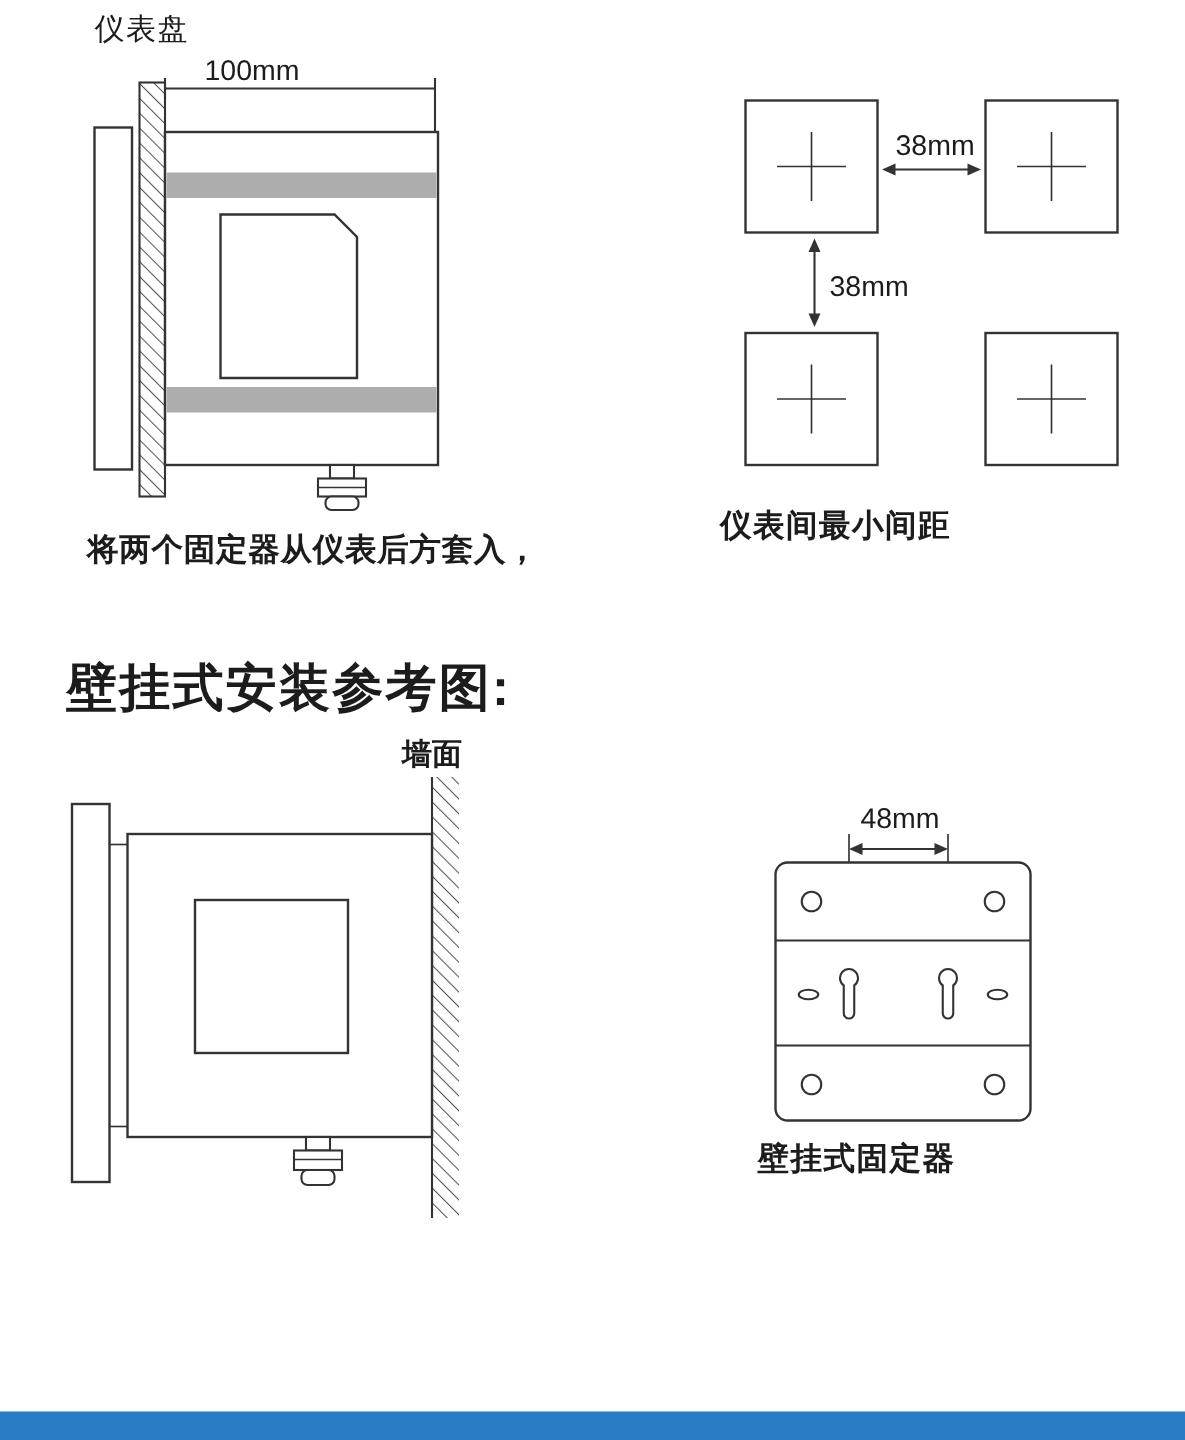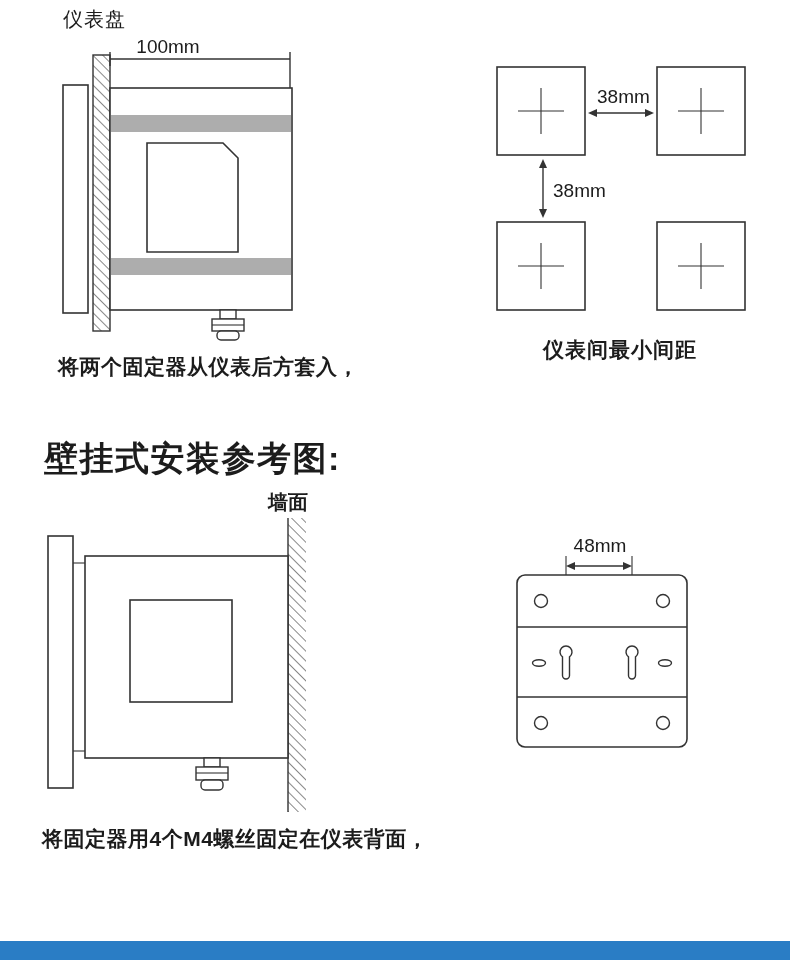--- a/index.html
+++ b/index.html
@@ -5,21 +5,21 @@
   * { box-sizing: border-box; margin: 0; padding: 0; }
   html, body { background: #ffffff; }
   body {
     width: 790px; height: 960px; position: relative;
     font-family: "Liberation Sans", "DejaVu Sans", sans-serif;
     color: #1c1c1c; overflow: hidden;
   }
   .abs { position: absolute; }
   .small-label { font-size: 20px; font-weight: 400; letter-spacing: 1px; }
   .note-line { font-size: 21px; font-weight: 700; line-height: 31px; letter-spacing: 0.5px; white-space: nowrap; }
-  .caption { font-size: 21px; font-weight: 700; text-align: center; letter-spacing: 1px; }
+  .caption { font-size: 21px; font-weight: 700; text-align: left; letter-spacing: 1px; }
   .heading { font-size: 34px; font-weight: 700; letter-spacing: 1.5px; white-space: nowrap; }
   svg { overflow: visible; display: block; }
   svg text { font-family: "Liberation Sans", "DejaVu Sans", sans-serif; fill: #1c1c1c; }
   .ln   { stroke: #333333; stroke-width: 1.4; fill: none; }
   .lnth { stroke: #333333; stroke-width: 1.1; fill: none; }
   .shape { stroke: #333333; stroke-width: 1.6; fill: #ffffff; }
   .hole  { stroke: #333333; stroke-width: 1.4; fill: #ffffff; }
   .arrhead { fill: #333333; stroke: none; }
   .dimtext { font-size: 19px; font-weight: 400; }
   .walltext { font-size: 20px; font-weight: 700; }
@@ -158,20 +158,20 @@
     <circle class="hole" cx="36" cy="195" r="6.5"></circle>
     <circle class="hole" cx="158" cy="195" r="6.5"></circle>
 
     <path class="hole" d="M 57.5 128.9 L 57.5 147.5 A 3.5 3.5 0 0 0 64.5 147.5 L 64.5 128.9 A 6 6 0 1 0 57.5 128.9 Z"></path>
     <path class="hole" d="M 123.5 128.9 L 123.5 147.5 A 3.5 3.5 0 0 0 130.5 147.5 L 130.5 128.9 A 6 6 0 1 0 123.5 128.9 Z"></path>
 
     <ellipse class="hole" cx="34" cy="135" rx="6.5" ry="3.2"></ellipse>
     <ellipse class="hole" cx="160" cy="135" rx="6.5" ry="3.2"></ellipse>
   </svg>
 
+  <div class="abs caption" style="left:505px;top:758px;width:200px;">壁挂式固定器</div>
 
   <div class="abs" style="left:42px;top:823px;">
-    <div class="note-line">将固定器用4个M4螺丝固定在仪表背面，</div>
   </div>
 
   <div class="footer-bar" style="background:#2a7dc5;"></div>
 
 </div>
 
 </body></html>

